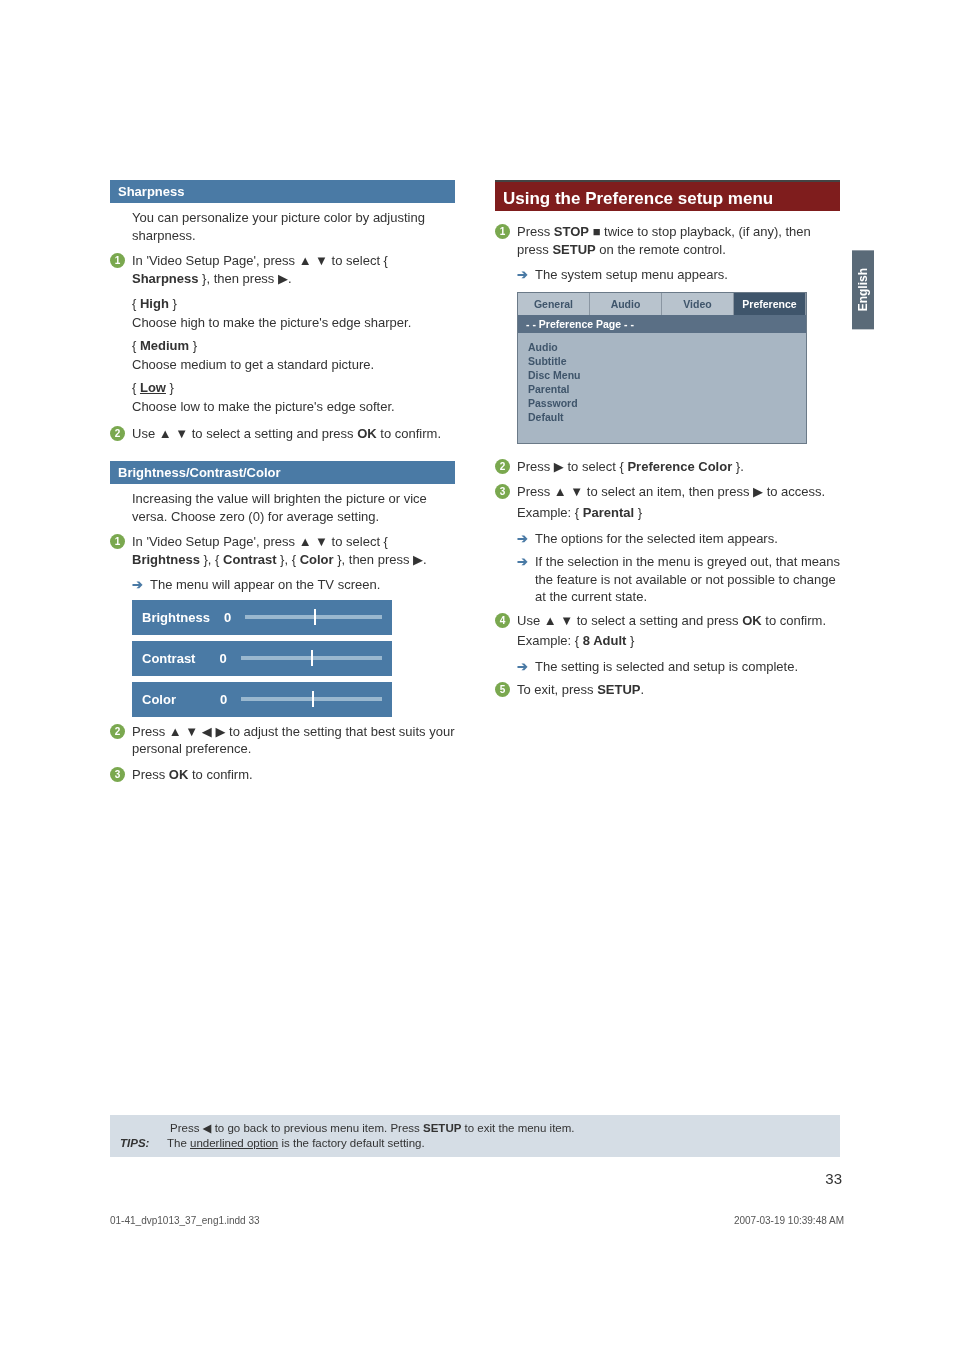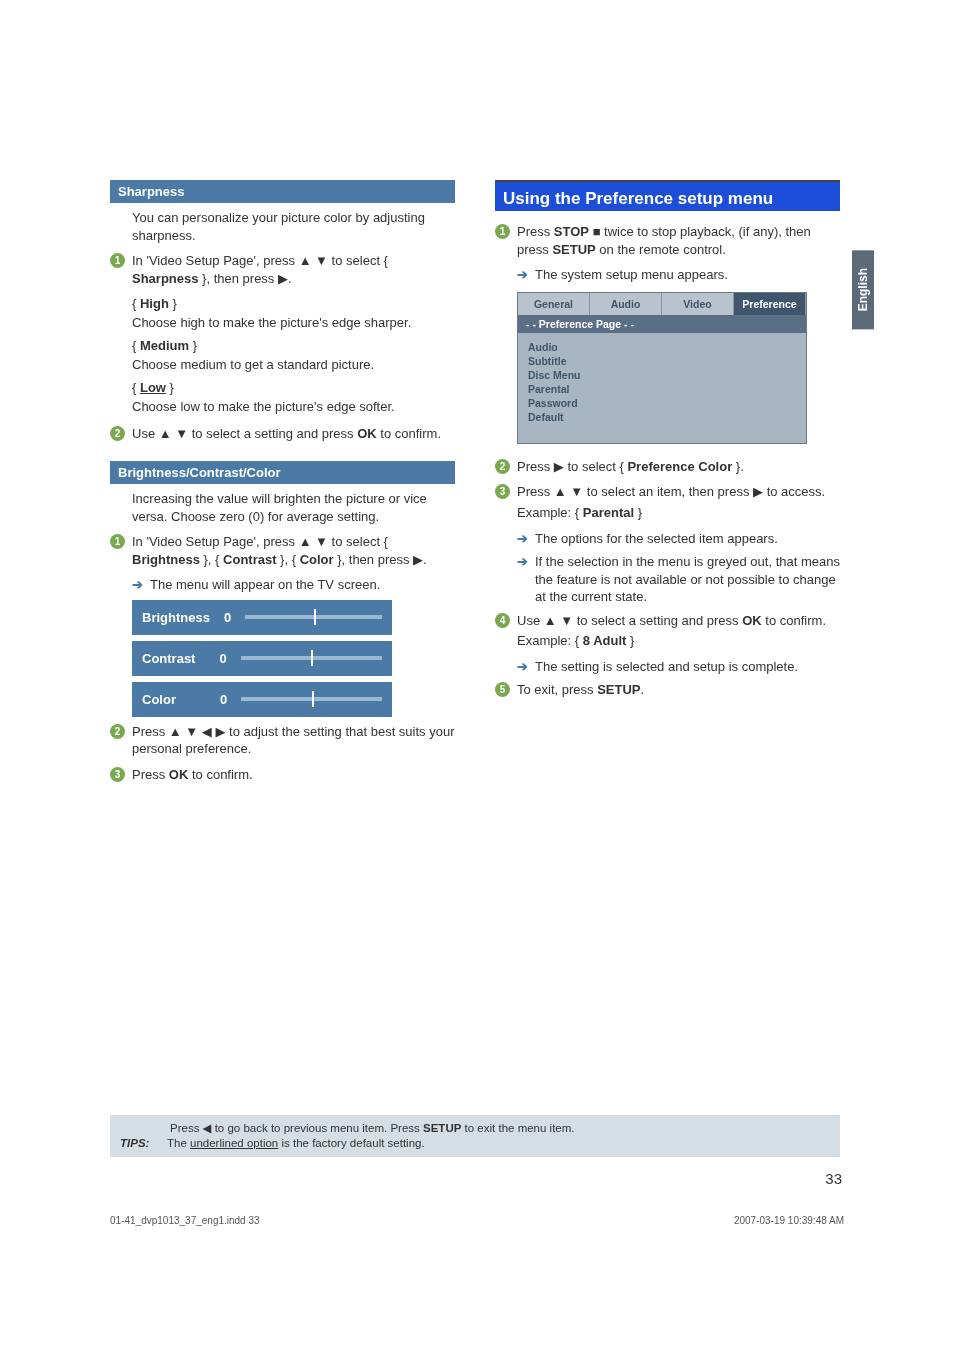--- a/index.html
+++ b/index.html
@@ -53,21 +53,21 @@
   .col { width: 350px; }
   .section-bar {
     background: #4a7aa5;
     color: #fff;
     font-size: 13px;
     font-weight: bold;
     padding: 4px 8px;
     margin-bottom: 6px;
   }
   .section-title {
-    background: #1d4ed8;
+    background: #7f1d1d;
     color: #fff;
     font-weight: bold;
     font-size: 17px;
     padding: 6px 8px 2px 8px;
     border-top: 2px solid #444;
     margin-bottom: 12px;
     line-height: 1.25;
   }
   p, .body-text { font-size: 13px; line-height: 1.35; color: #333; margin-bottom: 8px; }
   .step { position: relative; padding-left: 22px; font-size: 13px; line-height: 1.35; margin-bottom: 8px; }

